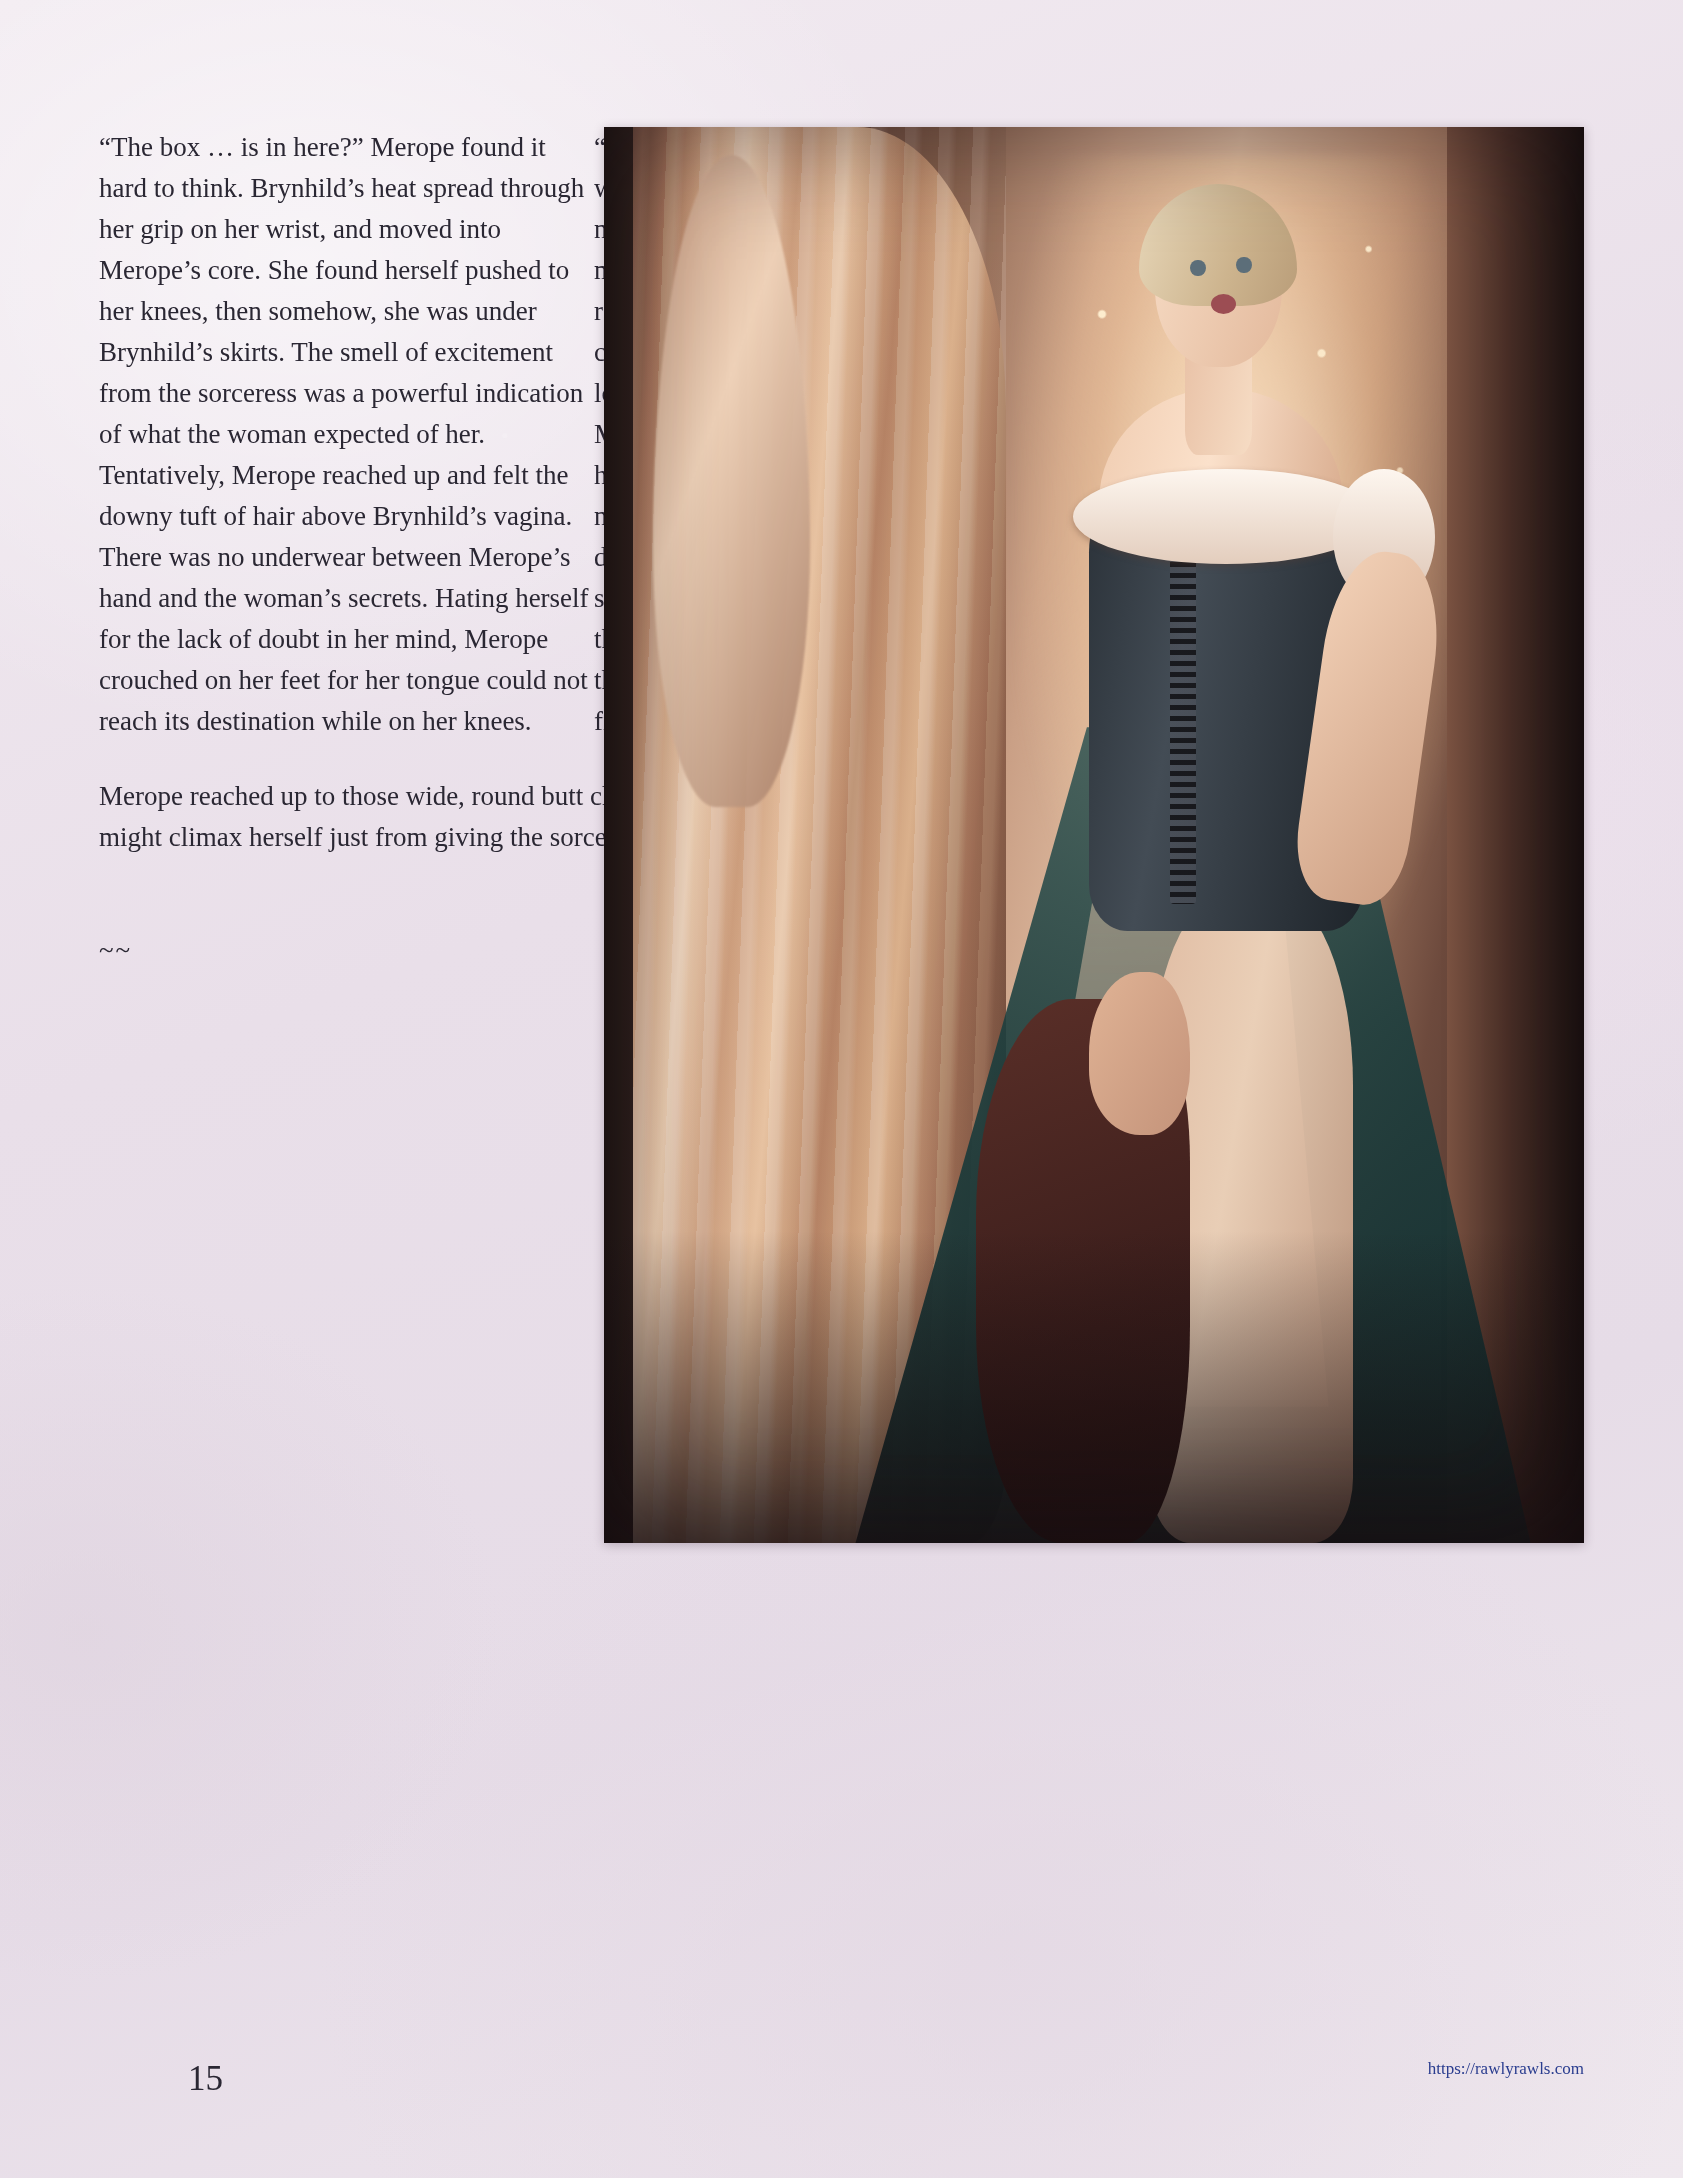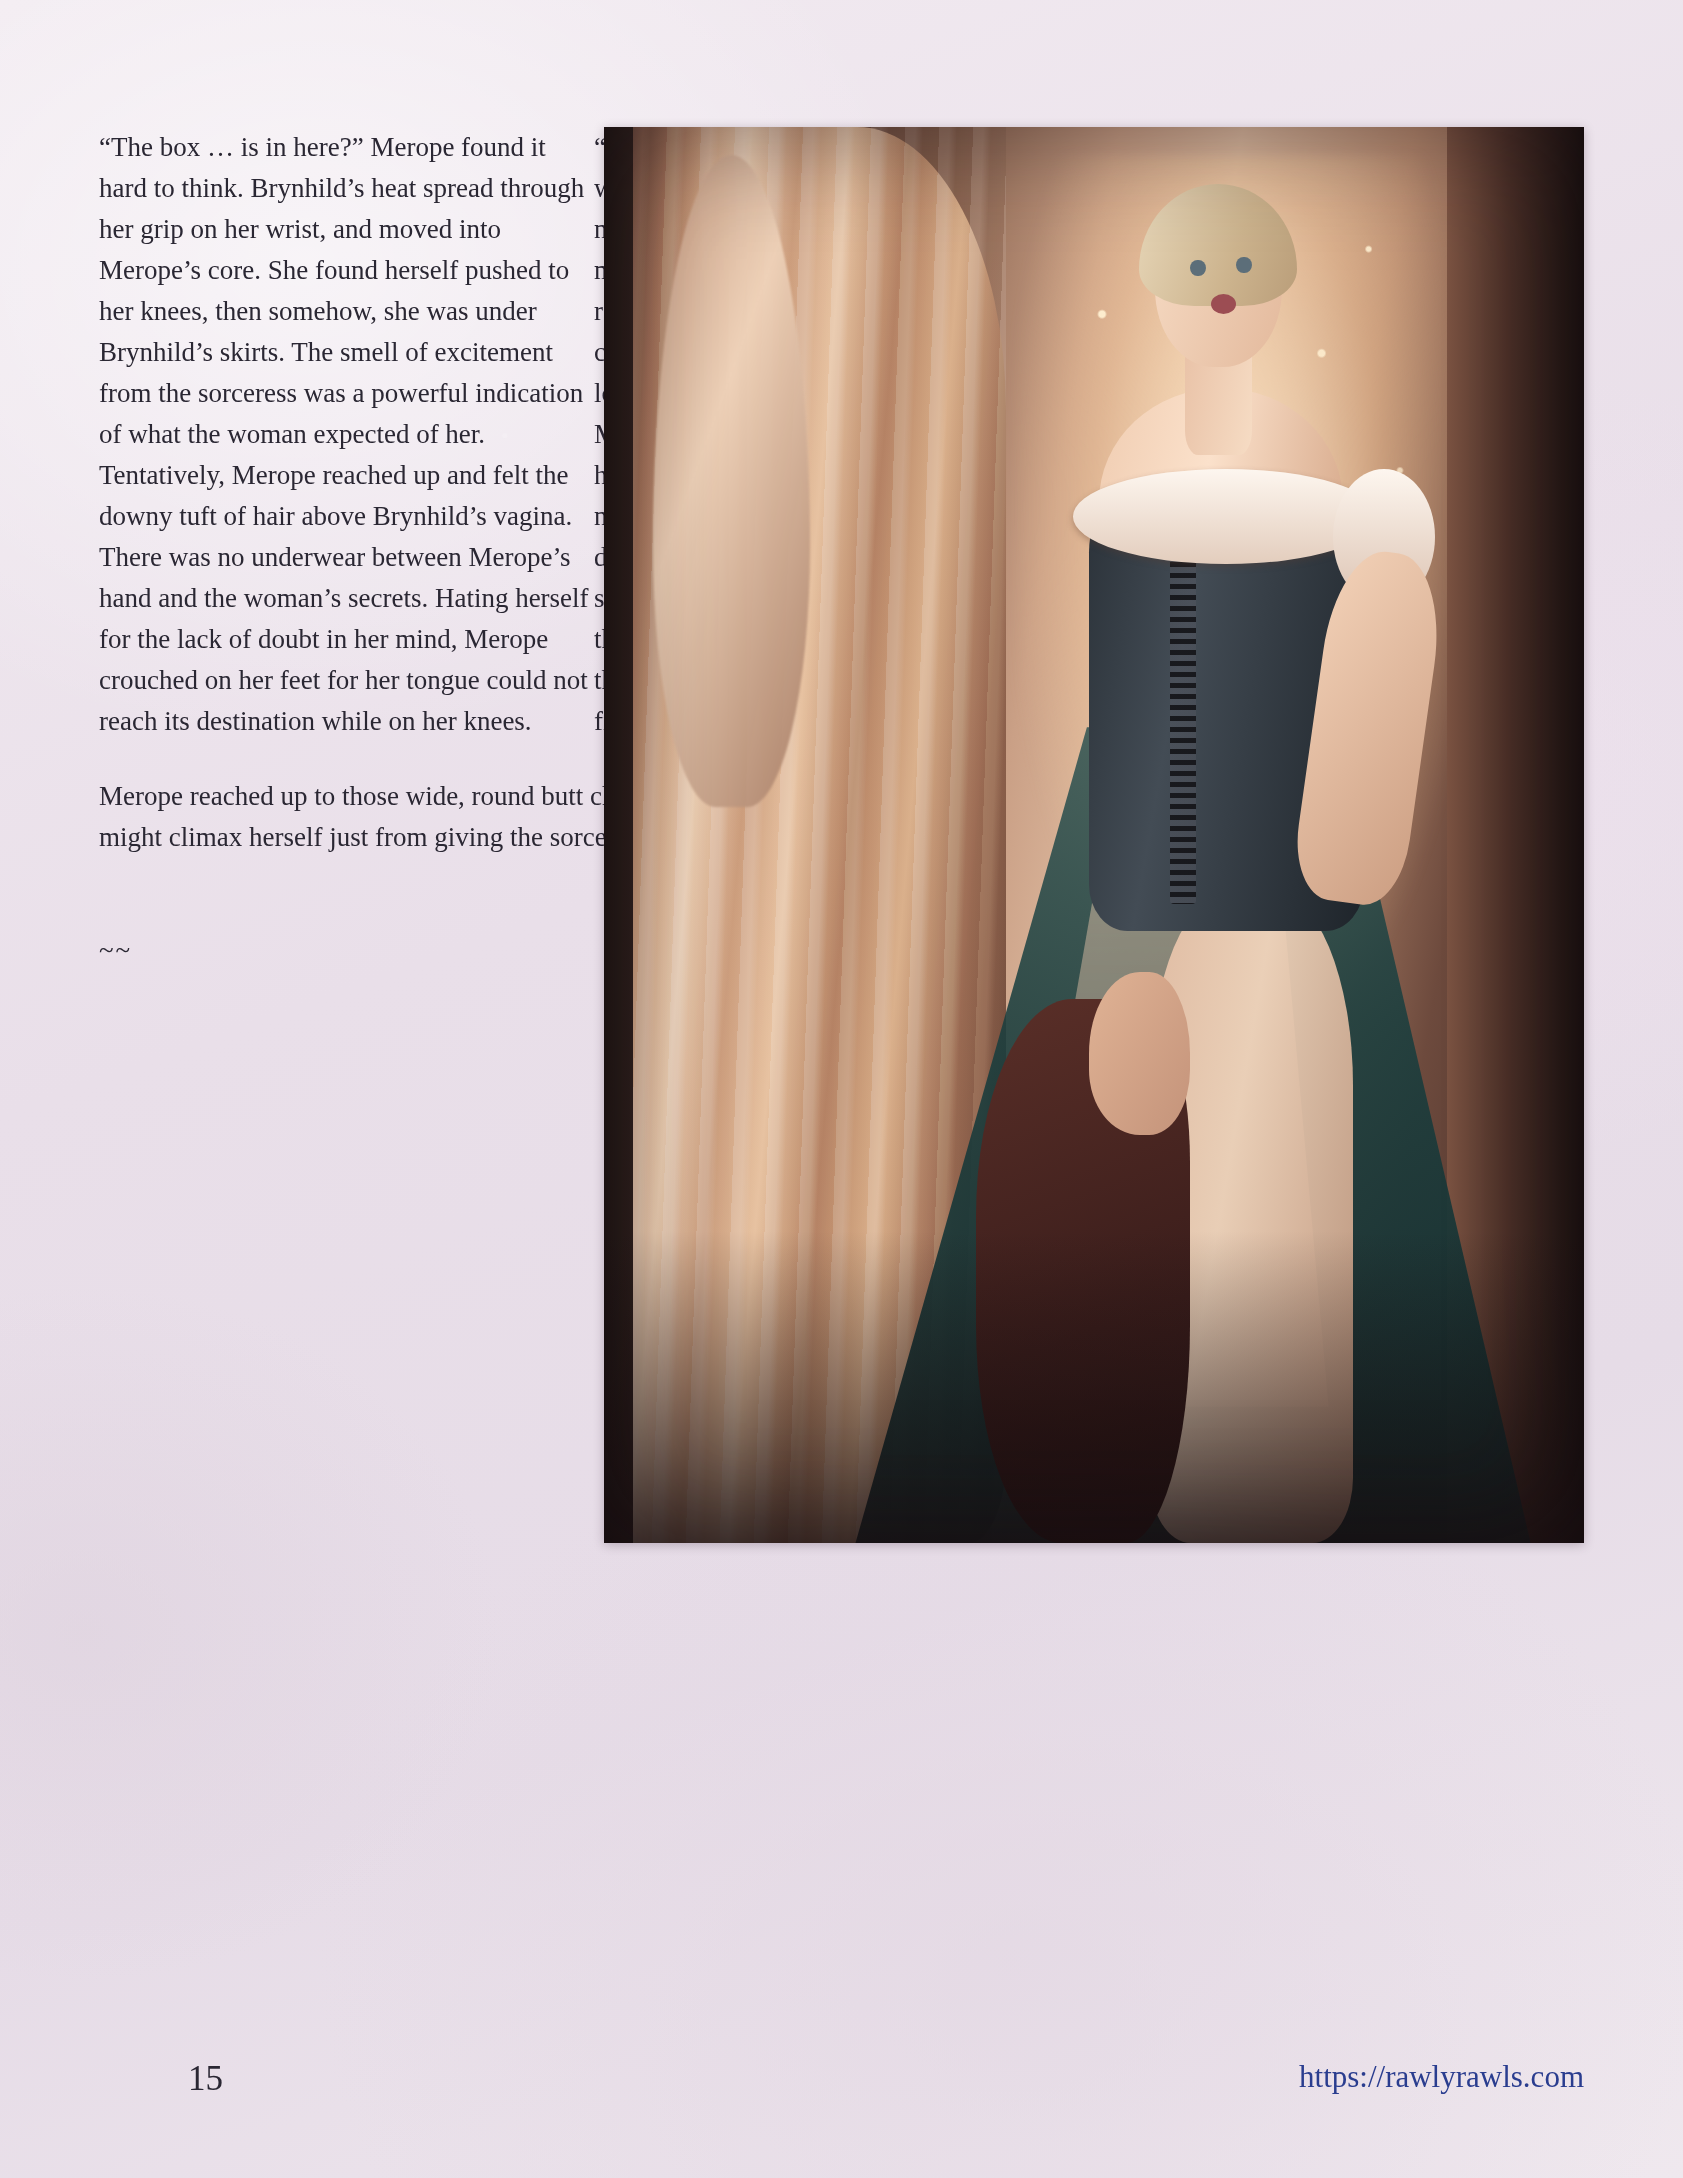--- a/index.html
+++ b/index.html
@@ -95,21 +95,21 @@
     position: absolute;
     left: 89px;
     top: 0;
     font-size: 35px;
     color: #2a2733;
   }
   .site-link {
     position: absolute;
     right: 0;
     top: 0;
-    font-size: 31px;
+    font-size: 17px;
     color: #2a3d8f;
   }
 
   
   .ill { position: absolute; }
 
   .bg-wall {
     position: absolute; inset: 0;
     background: linear-gradient(100deg,#3a2b28 0%, #5d4038 14%, #8a6450 28%, #caa086 42%, #e0bda2 52%, #b88b70 66%, #6d4a3d 80%, #33211f 100%);
   }

